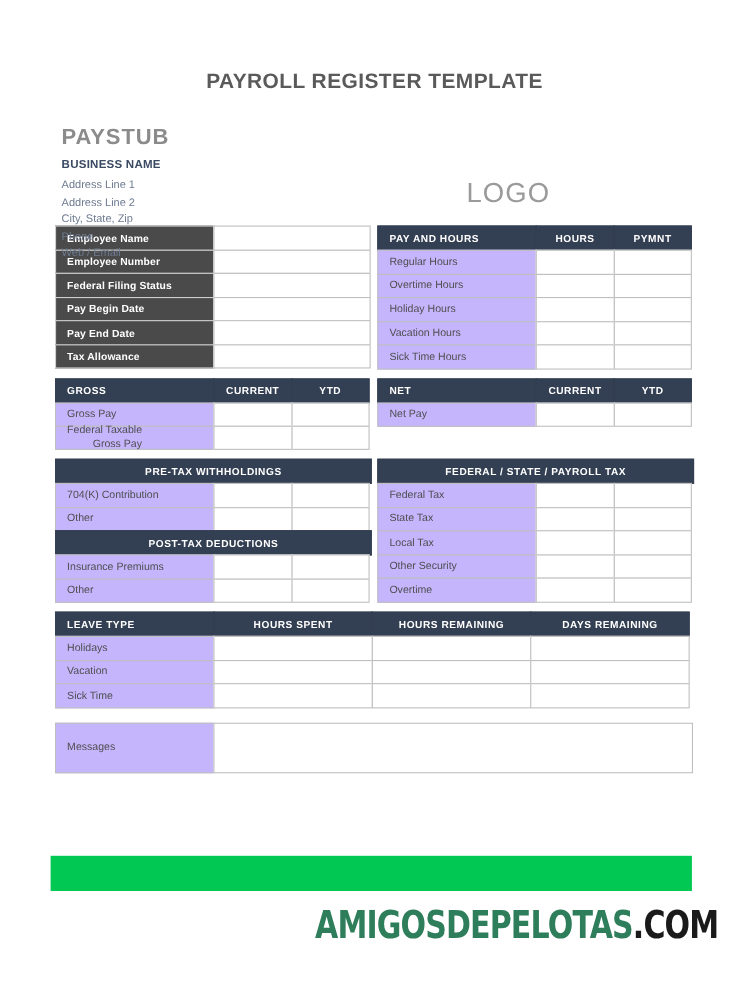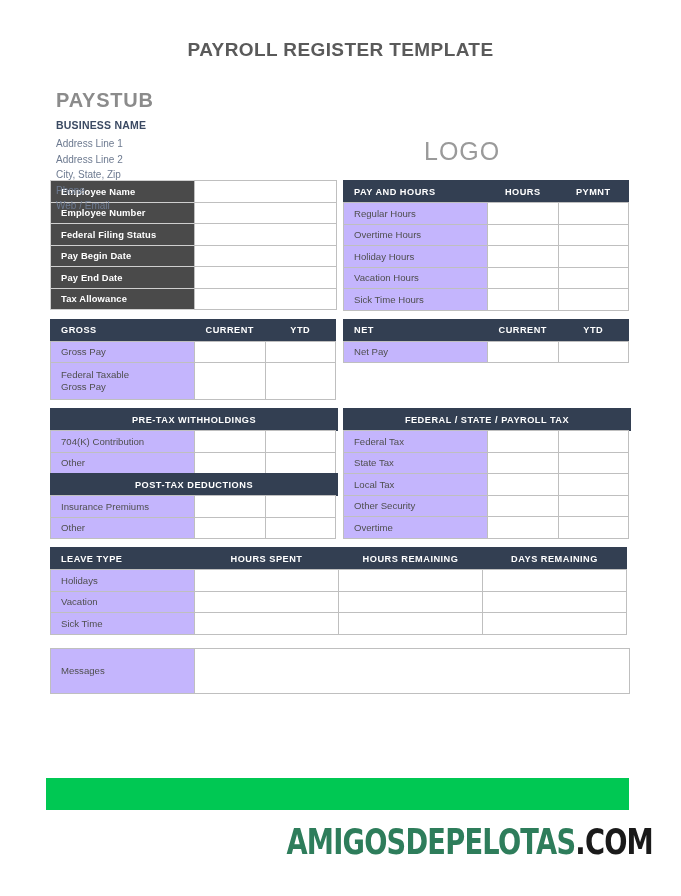--- a/index.html
+++ b/index.html
@@ -11,21 +11,21 @@
   }
   .page { position: relative; width: 681px; height: 896px; background: #fff; }
 
   
   .doc-title {
     text-align: center;
     font-size: 19px;
     font-weight: bold;
     color: #5a5a5a;
     letter-spacing: .4px;
-    padding-top: 39px;
+    padding-top: 64px;
   }
   .header-row { position: relative; height: 120px; }
   .paystub-block { position: absolute; left: 56px; top: 28px; }
   .paystub-word {
     font-size: 20px; font-weight: bold; color: #8b8b8b;
     letter-spacing: .8px; margin-bottom: 7px;
   }
   .biz-name {
     font-size: 10.5px; font-weight: bold; color: #3b4a63;
     letter-spacing: .2px; margin-bottom: 5px;
@@ -80,21 +80,21 @@
   }
   .hdr.left-text { padding-left: 10px; justify-content: flex-start; }
   .hdr.center-text { justify-content: center; }
 
   .w-label   { width: 145px; }
   .w-entry   { width: 143px; }
   .w-val     { width: 71.5px; }
   .w-full    { width: 314px; }
 
   
-  .tall { height: 38px; }
+  .tall { height: 22px; text-align: right; }
   .tall .stacked { line-height: 12.5px; }
 
   
   .msg-label { width: 145px; height: 46px; }
   .msg-entry { width: 436px; height: 46px; }
 
   
   .leave-section { padding: 0 50px; margin-bottom: 9px; }
   .leave-label { width: 145px; }
   .leave-val   { width: 145px; }

